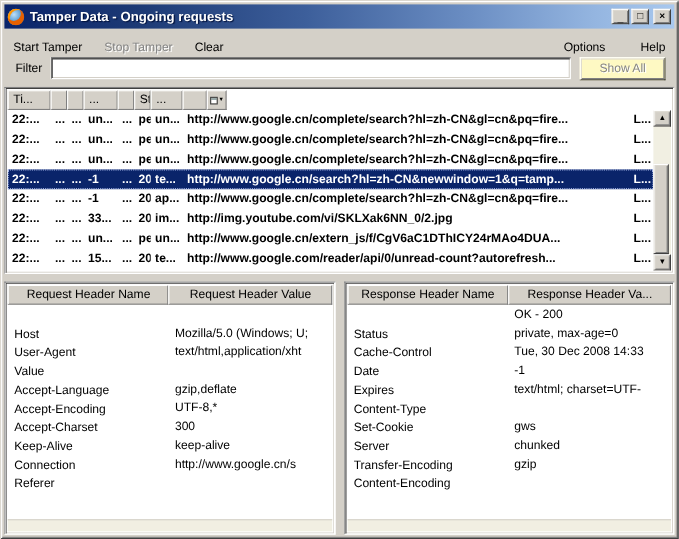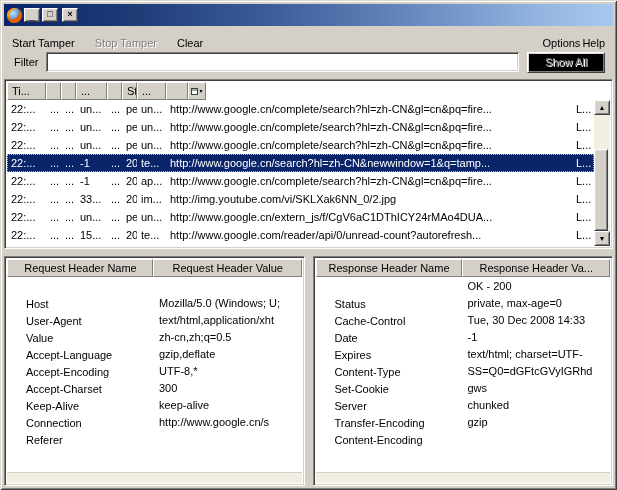--- a/index.html
+++ b/index.html
@@ -30,32 +30,32 @@
     display:flex; align-items:center; justify-content:center;
     font-size:9px; font-weight:bold; color:#000; line-height:1; font-family:"Liberation Mono",monospace; }
   .winbtn.close { margin-left:4px; }
   .winbtn .g-min { margin-top:6px; }
 
   
   .menubar { height:23px; flex:0 0 23px; display:flex; align-items:flex-end; padding:0 8px; }
   .menuitem { margin-right:20px; color:#000; white-space:nowrap; cursor:default; }
   .menuitem.disabled { color:#848484; text-shadow:1px 1px 0 #fff; }
   .menubar .spacer { flex:1; }
-  .menuitem.right { margin-right:0; margin-left:2px; }
+  .menuitem.right { margin-right:0; margin-left:32px; }
 
   
   .filterrow { height:30px; flex:0 0 30px; display:flex; align-items:center; padding:0 8px 4px 10px; }
   .filterrow label { margin-right:8px; }
   .filterrow input {
     flex:1; height:20px; background:#fff; border:none; outline:none; padding:2px 4px;
     font-family:"Liberation Sans",sans-serif; font-size:11px;
     box-shadow: inset 1px 1px 0 #808080, inset -1px -1px 0 #fff,
                 inset 2px 2px 0 #404040, inset -2px -2px 0 #d4d0c8; }
   .btn {
-    margin-left:8px; width:78px; height:21px; background:#000000;
+    margin-left:8px; width:78px; height:21px; background:#fef9c3;
     border:1px solid; border-color:#fff #404040 #404040 #fff;
     box-shadow: inset 1px 1px 0 #dcd8d0, inset -1px -1px 0 #808080;
     font-family:"Liberation Sans",sans-serif; font-size:11px; text-align:center; line-height:19px; }
   .btn.disabled { color:#848484; text-shadow:1px 1px 0 #fff; }
 
   
   .tree {
     flex:0 0 170px; margin:0 0 0 0; background:#fff; overflow:hidden;
     border:1px solid; border-color:#808080 #fff #fff #808080;
     box-shadow: inset 1px 1px 0 #404040, inset -1px -1px 0 #d4d0c8;
@@ -64,21 +64,21 @@
   .tree-header { display:flex; flex:0 0 18px; }
   .hcell {
     height:18px; background:#d4d0c8; padding:2px 3px 0 4px; overflow:hidden; white-space:nowrap;
     border:1px solid; border-color:#fff #808080 #808080 #fff; }
   .picker { width:18px; flex:0 0 18px; display:flex; align-items:center; justify-content:center; gap:1px;
     background:#d4d0c8; border:1px solid; border-color:#fff #808080 #808080 #fff; }
   .picker .grid { width:7px; height:7px; border:1px solid #404040;
     background:linear-gradient(#fff,#fff); box-shadow: inset 0 2px 0 #9aa; }
   .picker .arr { font-size:6px; line-height:1; color:#000; }
 
-  .tree-body { flex:1; display:flex; overflow:hidden; }
+  .tree-body { flex:1; display:flex; overflow:hidden;font-weight:bold; }
   .rows { flex:1; overflow:hidden; }
   .trow { display:flex; height:18px; align-items:center; color:#000; white-space:nowrap; }
   .trow.selected { background:#0a246a; color:#fff; outline:1px dotted #a8b8e8; outline-offset:-1px; }
   .tcell { padding:0 2px 0 4px; overflow:hidden; white-space:nowrap; flex-shrink:0; }
   .c-time { width:39px; } .c-d1 { width:15px; } .c-d2 { width:15px; }
   .c-size { width:31px; } .c-meth { width:15px; } .c-status { width:15px; }
   .c-ctype { width:29px; } .c-url { flex:1 1 auto; overflow:hidden; min-width:0; }
   .c-flags { width:22px; flex:0 0 22px; }
 
   
@@ -98,31 +98,32 @@
     flex:1; background:#fff; overflow:hidden;
     border:1px solid; border-color:#808080 #fff #fff #808080;
     box-shadow: inset 1px 1px 0 #404040, inset -1px -1px 0 #d4d0c8;
     display:flex; flex-direction:column; padding:2px; }
   .panel-header { display:flex; flex:0 0 18px; }
   .panel-header .hcell { text-align:center; }
   .ph-name { width:146px; flex:0 0 146px; }
   .ph-value { flex:1; }
   .panel-rows { flex:1; overflow:hidden; }
   .prow { display:flex; height:17px; align-items:center; white-space:nowrap; }
-  .pname { width:146px; flex:0 0 146px; padding-left:19px; overflow:hidden;margin-top:37px; }
+  .pname { width:146px; flex:0 0 146px; padding-left:6px; overflow:hidden;margin-top:37px; }
   .pvalue { flex:1; padding-left:6px; overflow:hidden; }
   .hscroll { flex:0 0 11px; background:#f1efe2; border-top:1px solid #d4d0c8; }
 </style>
 </head>
 <body>
 
 <div class="window">
 
   <div class="titlebar">
     <span class="ff-icon"></span>
+    <span class="title">Tamper Data - Ongoing requests</span>
     <span class="winbtn">
         <span class="g-min">_</span>
       </span>
     <span class="winbtn">
         <span>□</span>
       </span>
     <span class="winbtn close">
         <span>×</span>
       </span>
   </div>
@@ -276,21 +277,20 @@
         <div class="prow">
             <span class="pname">User-Agent</span>
             <span class="pvalue">Mozilla/5.0 (Windows; U;</span>
           </div>
         <div class="prow">
             <span class="pname">Value</span>
             <span class="pvalue">text/html,application/xht</span>
           </div>
         <div class="prow">
             <span class="pname">Accept-Language</span>
-            <span class="pvalue">zh-cn,zh;q=0.5</span>
           </div>
         <div class="prow">
             <span class="pname">Accept-Encoding</span>
             <span class="pvalue">gzip,deflate</span>
           </div>
         <div class="prow">
             <span class="pname">Accept-Charset</span>
             <span class="pvalue">UTF-8,*</span>
           </div>
         <div class="prow">
@@ -330,21 +330,20 @@
         <div class="prow">
             <span class="pname">Expires</span>
             <span class="pvalue">-1</span>
           </div>
         <div class="prow">
             <span class="pname">Content-Type</span>
             <span class="pvalue">text/html; charset=UTF-</span>
           </div>
         <div class="prow">
             <span class="pname">Set-Cookie</span>
-            <span class="pvalue">SS=Q0=dGFtcGVyIGRhd</span>
           </div>
         <div class="prow">
             <span class="pname">Server</span>
             <span class="pvalue">gws</span>
           </div>
         <div class="prow">
             <span class="pname">Transfer-Encoding</span>
             <span class="pvalue">chunked</span>
           </div>
         <div class="prow">

